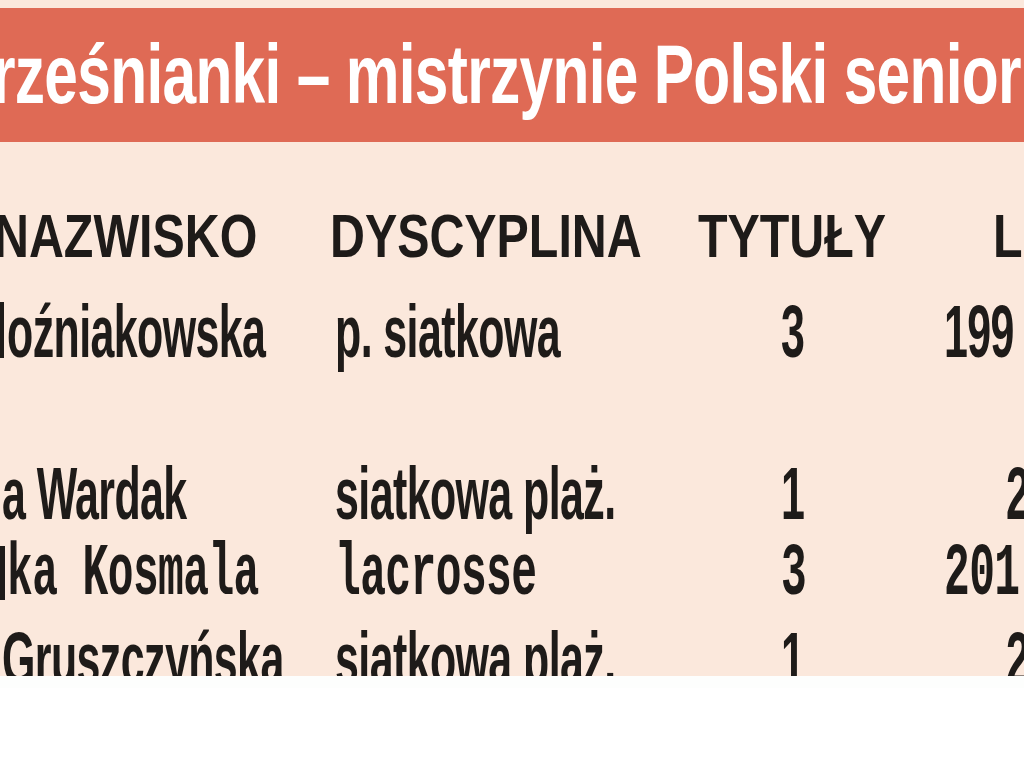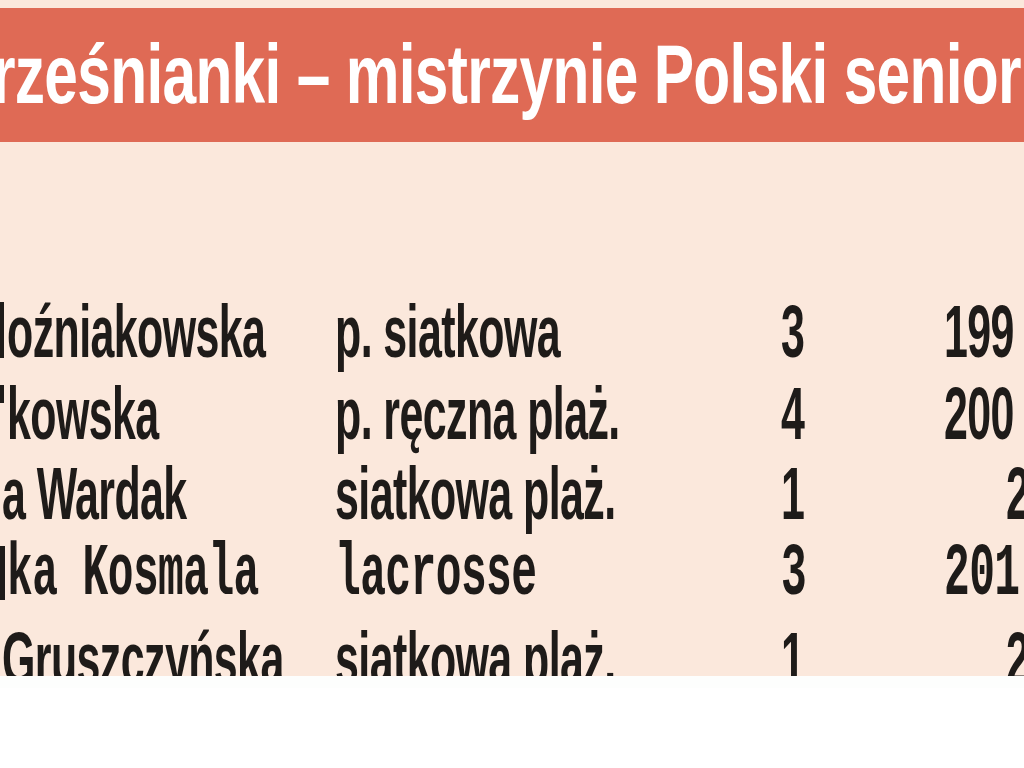--- a/index.html
+++ b/index.html
@@ -100,36 +100,35 @@
 <body>
 
 <div class="page">
 
   <div class="title-bar">
     <span class="title-text">rześnianki – mistrzynie Polski senior</span>
   </div>
 
   <div class="tbl">
 
+    <div class="hrow">
+      <span class="hcell h-name">NAZWISKO</span>
+      <span class="hcell h-disc">DYSCYPLINA</span>
+      <span class="hcell h-tit">TYTUŁY</span>
+      <span class="hcell h-yrs">L</span>
+    </div>
 
     <div class="drow r0">
       <span class="frag frag-tall"></span>
       <span class="dcell c-name">oźniakowska</span>
       <span class="dcell c-disc">p. siatkowa</span>
       <span class="dcell c-tit">3</span>
       <span class="dcell c-yrs">199</span>
     </div>
 
-    <div class="drow r1">
-      <span class="frag frag-small"></span>
-      <span class="dcell c-name">kowska</span>
-      <span class="dcell c-disc">p. ręczna plaż.</span>
-      <span class="dcell c-tit">4</span>
-      <span class="dcell c-yrs">200</span>
-    </div>
 
     <div class="drow r2">
       <span class="dcell c-name c-name-flush">a Wardak</span>
       <span class="dcell c-disc">siatkowa plaż.</span>
       <span class="dcell c-tit">1</span>
       <span class="dcell c-yrs-edge dcell">2</span>
     </div>
 
     <div class="drow r3">
       <span class="frag frag-wide"></span>

